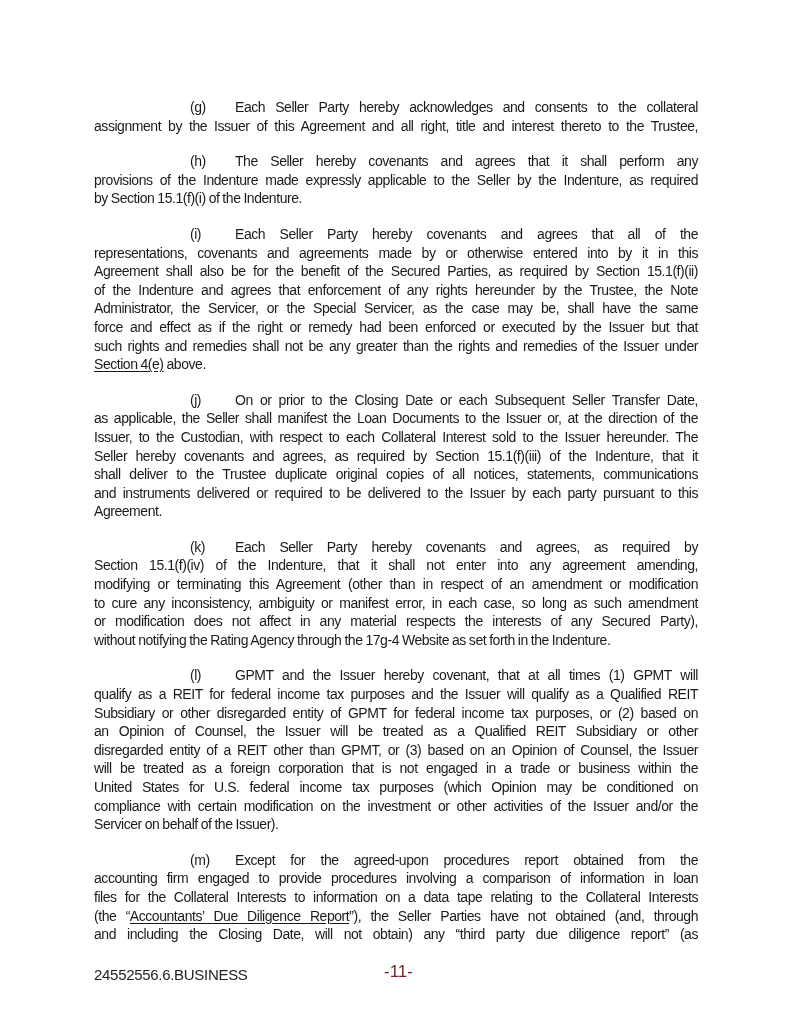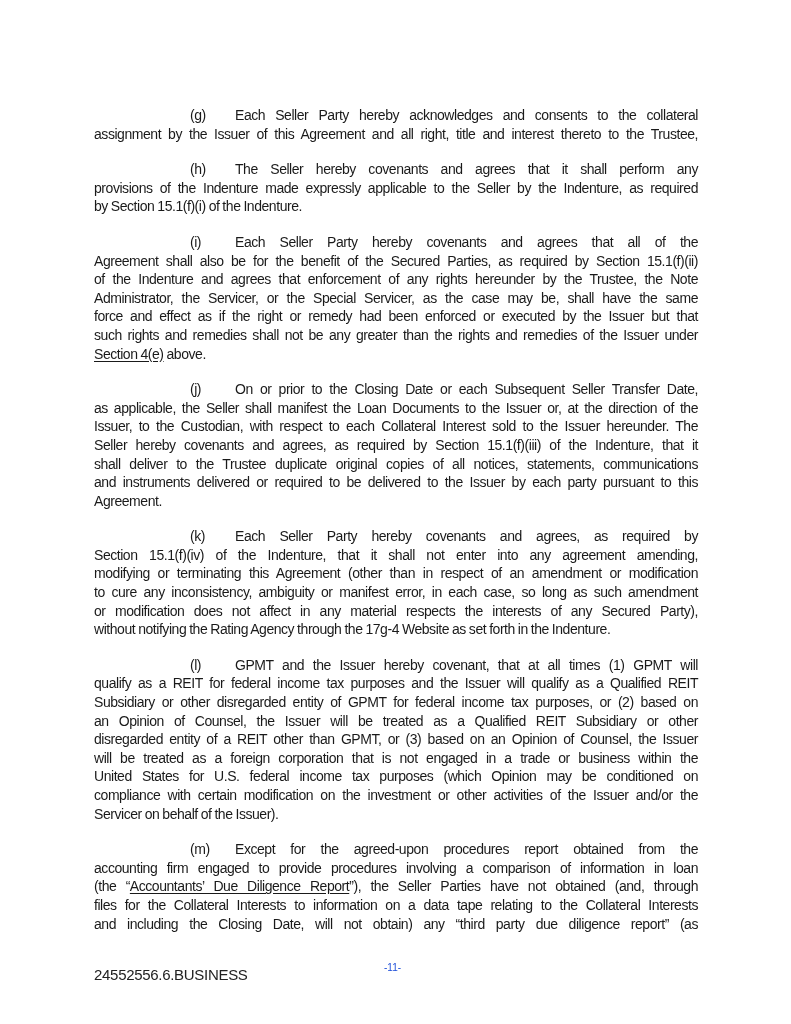--- a/index.html
+++ b/index.html
@@ -15,21 +15,21 @@
       font-family: "Liberation Sans", sans-serif;
       color: #1a1a1a;
     }
     .page {
       position: absolute;
       left: 94px;
       top: 94px;
       width: 604px;
     }
     .para {
-      margin: 12px 0 17px 0;
+      margin: 4px 0 17px 0;
       font-size: 14px;
       line-height: 18.6px;
       letter-spacing: -0.45px;
       word-spacing: -0.5px;
     }
     .line {
       display: block;
       text-align: justify;
       text-align-last: justify;
       white-space: nowrap;
@@ -62,42 +62,43 @@
       left: 0;
       top: 4px;
       font-size: 15px;
       letter-spacing: -0.3px;
       color: #222;
     }
     .page-num {
       position: absolute;
       left: 290px;
       top: 0;
-      font-size: 10px;
-      color: #1d4ed8;
+      font-size: 17px;
+      color: #7f1d1d;
     }
   </style>
 </head>
 <body>
 
 <div class="page">
 
   <p class="para">
     <span class="line first"><span class="label">(g)</span><span>Each Seller Party hereby acknowledges and consents to the collateral</span></span>
     <span class="line">assignment by the Issuer of this Agreement and all right, title and interest thereto to the Trustee,</span>
   </p>
 
   <p class="para">
     <span class="line first"><span class="label">(h)</span><span>The Seller hereby covenants and agrees that it shall perform any</span></span>
     <span class="line">provisions of the Indenture made expressly applicable to the Seller by the Indenture, as required</span>
     <span class="line last">by Section 15.1(f)(i) of the Indenture.</span>
   </p>
 
   <p class="para">
     <span class="line first"><span class="label">(i)</span><span>Each Seller Party hereby covenants and agrees that all of the</span></span>
+    <span class="line">representations, covenants and agreements made by or otherwise entered into by it in this</span>
     <span class="line">Agreement shall also be for the benefit of the Secured Parties, as required by Section 15.1(f)(ii)</span>
     <span class="line">of the Indenture and agrees that enforcement of any rights hereunder by the Trustee, the Note</span>
     <span class="line">Administrator, the Servicer, or the Special Servicer, as the case may be, shall have the same</span>
     <span class="line">force and effect as if the right or remedy had been enforced or executed by the Issuer but that</span>
     <span class="line">such rights and remedies shall not be any greater than the rights and remedies of the Issuer under</span>
     <span class="line last"><span class="u">Section 4(e)</span><span> above.</span></span>
   </p>
 
   <p class="para">
     <span class="line first"><span class="label">(j)</span><span>On or prior to the Closing Date or each Subsequent Seller Transfer Date,</span></span>
@@ -126,22 +127,22 @@
     <span class="line">disregarded entity of a REIT other than GPMT, or (3) based on an Opinion of Counsel, the Issuer</span>
     <span class="line">will be treated as a foreign corporation that is not engaged in a trade or business within the</span>
     <span class="line">United States for U.S. federal income tax purposes (which Opinion may be conditioned on</span>
     <span class="line">compliance with certain modification on the investment or other activities of the Issuer and/or the</span>
     <span class="line last">Servicer on behalf of the Issuer).</span>
   </p>
 
   <p class="para">
     <span class="line first"><span class="label">(m)</span><span>Except for the agreed-upon procedures report obtained from the</span></span>
     <span class="line">accounting firm engaged to provide procedures involving a comparison of information in loan</span>
+    <span class="line">files for the Collateral Interests to information on a data tape relating to the Collateral Interests</span>
     <span class="line"><span>(the “</span><span class="u">Accountants’ Due Diligence Report</span><span>”), the Seller Parties have not obtained (and, through</span></span>
-    <span class="line">files for the Collateral Interests to information on a data tape relating to the Collateral Interests</span>
     <span class="line">and including the Closing Date, will not obtain) any “third party due diligence report” (as</span>
   </p>
 
 </div>
 
 <div class="footer">
   <span class="doc-id">24552556.6.BUSINESS</span>
   <span class="page-num">-11-</span>
 </div>
 

